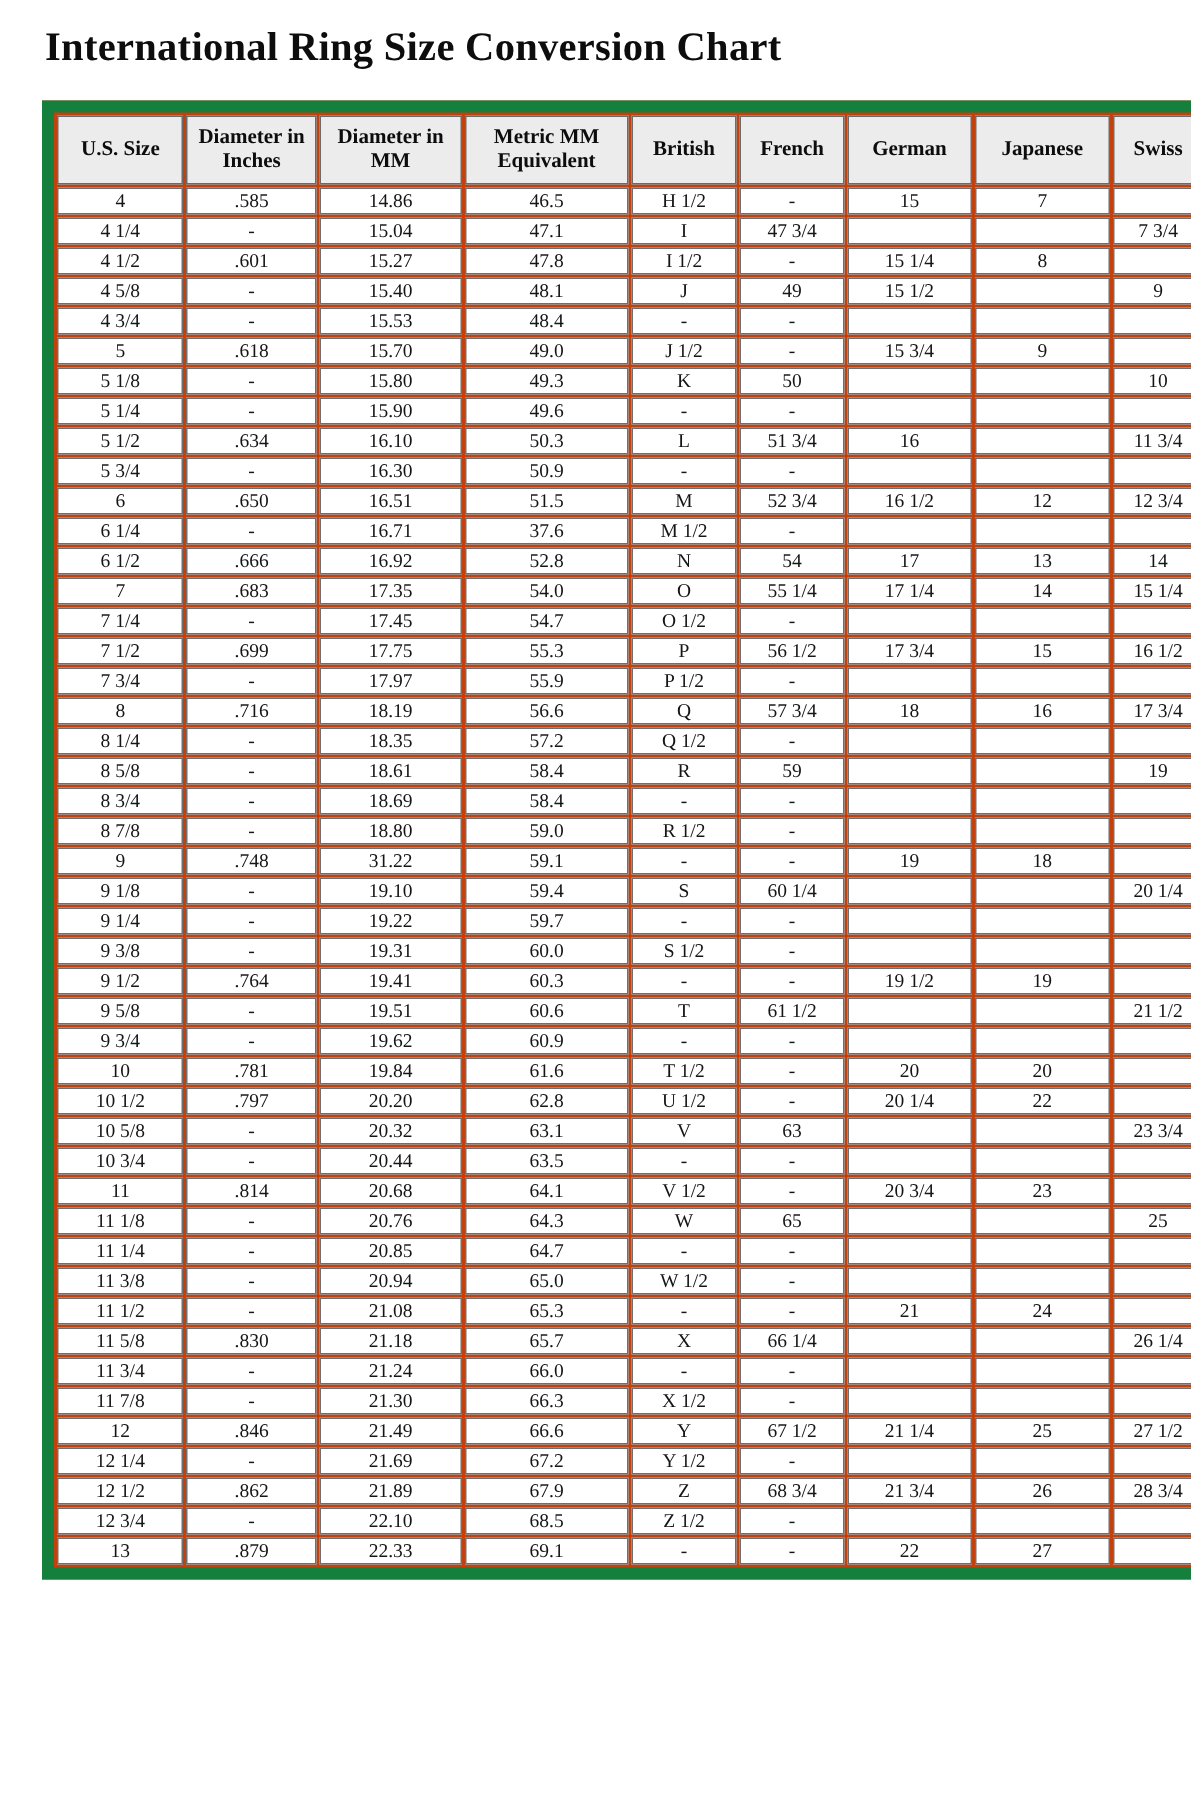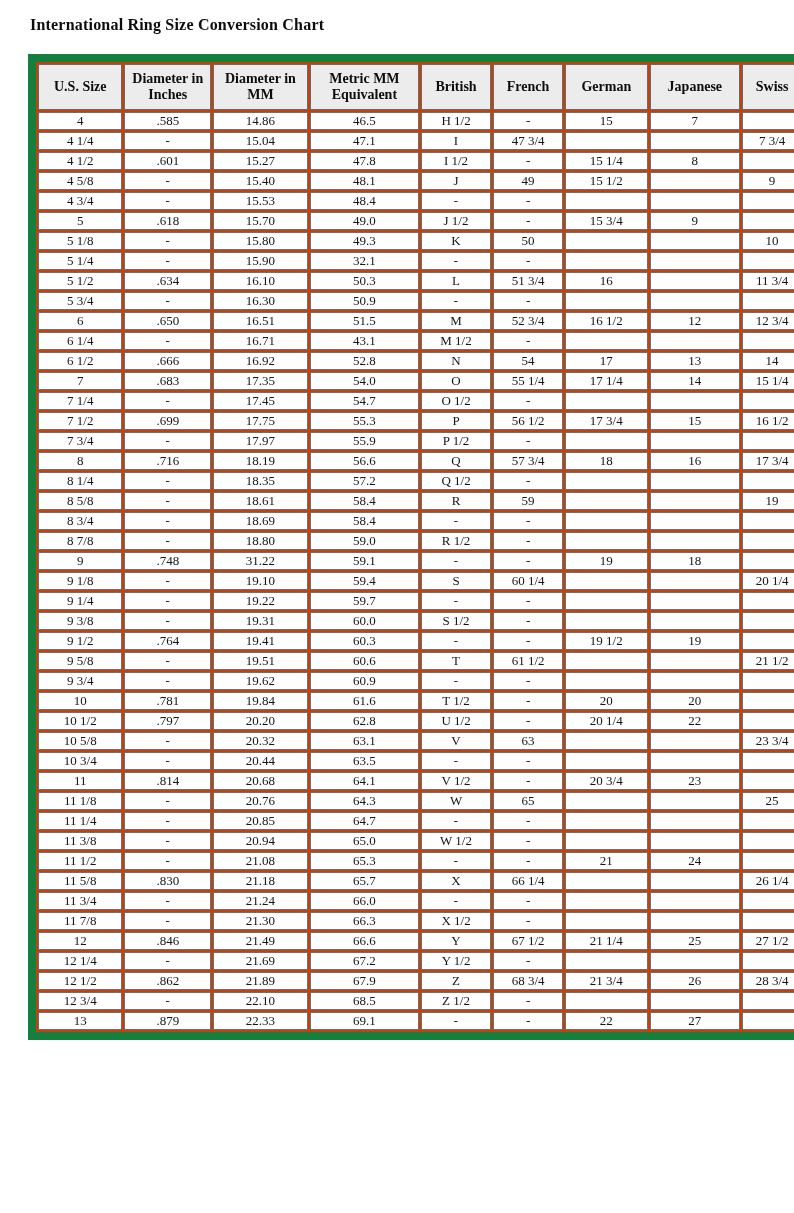--- a/index.html
+++ b/index.html
@@ -11,21 +11,21 @@
     width: 794px;
     height: 1213px;
     font-family: "Liberation Serif", serif;
     color: #111111;
     overflow: hidden;
   }
   .page {
     padding: 10px 26px 0 28px;
   }
   h1.title {
-    font-size: 16px;
+    font-size: 27px;
     font-weight: bold;
     margin: 6px 0 20px 2px;
     letter-spacing: 0.2px;
     color: #0d0d0d;
   }
   table.ring-table {
     border-collapse: separate;
     border-spacing: 2px;
     width: 784px;
     border: 8px solid #15803d;
@@ -171,21 +171,21 @@
           <td>K</td>
           <td>50</td>
           <td></td>
           <td></td>
           <td>10</td>
         </tr>
         <tr>
           <td>5 1/4</td>
           <td>-</td>
           <td>15.90</td>
-          <td>32.1</td>
+          <td>49.6</td>
           <td>-</td>
           <td>-</td>
           <td></td>
           <td></td>
           <td></td>
         </tr>
         <tr>
           <td>5 1/2</td>
           <td>.634</td>
           <td>16.10</td>
@@ -215,21 +215,21 @@
           <td>M</td>
           <td>52 3/4</td>
           <td>16 1/2</td>
           <td>12</td>
           <td>12 3/4</td>
         </tr>
         <tr>
           <td>6 1/4</td>
           <td>-</td>
           <td>16.71</td>
-          <td>43.1</td>
+          <td>37.6</td>
           <td>M 1/2</td>
           <td>-</td>
           <td></td>
           <td></td>
           <td></td>
         </tr>
         <tr>
           <td>6 1/2</td>
           <td>.666</td>
           <td>16.92</td>

